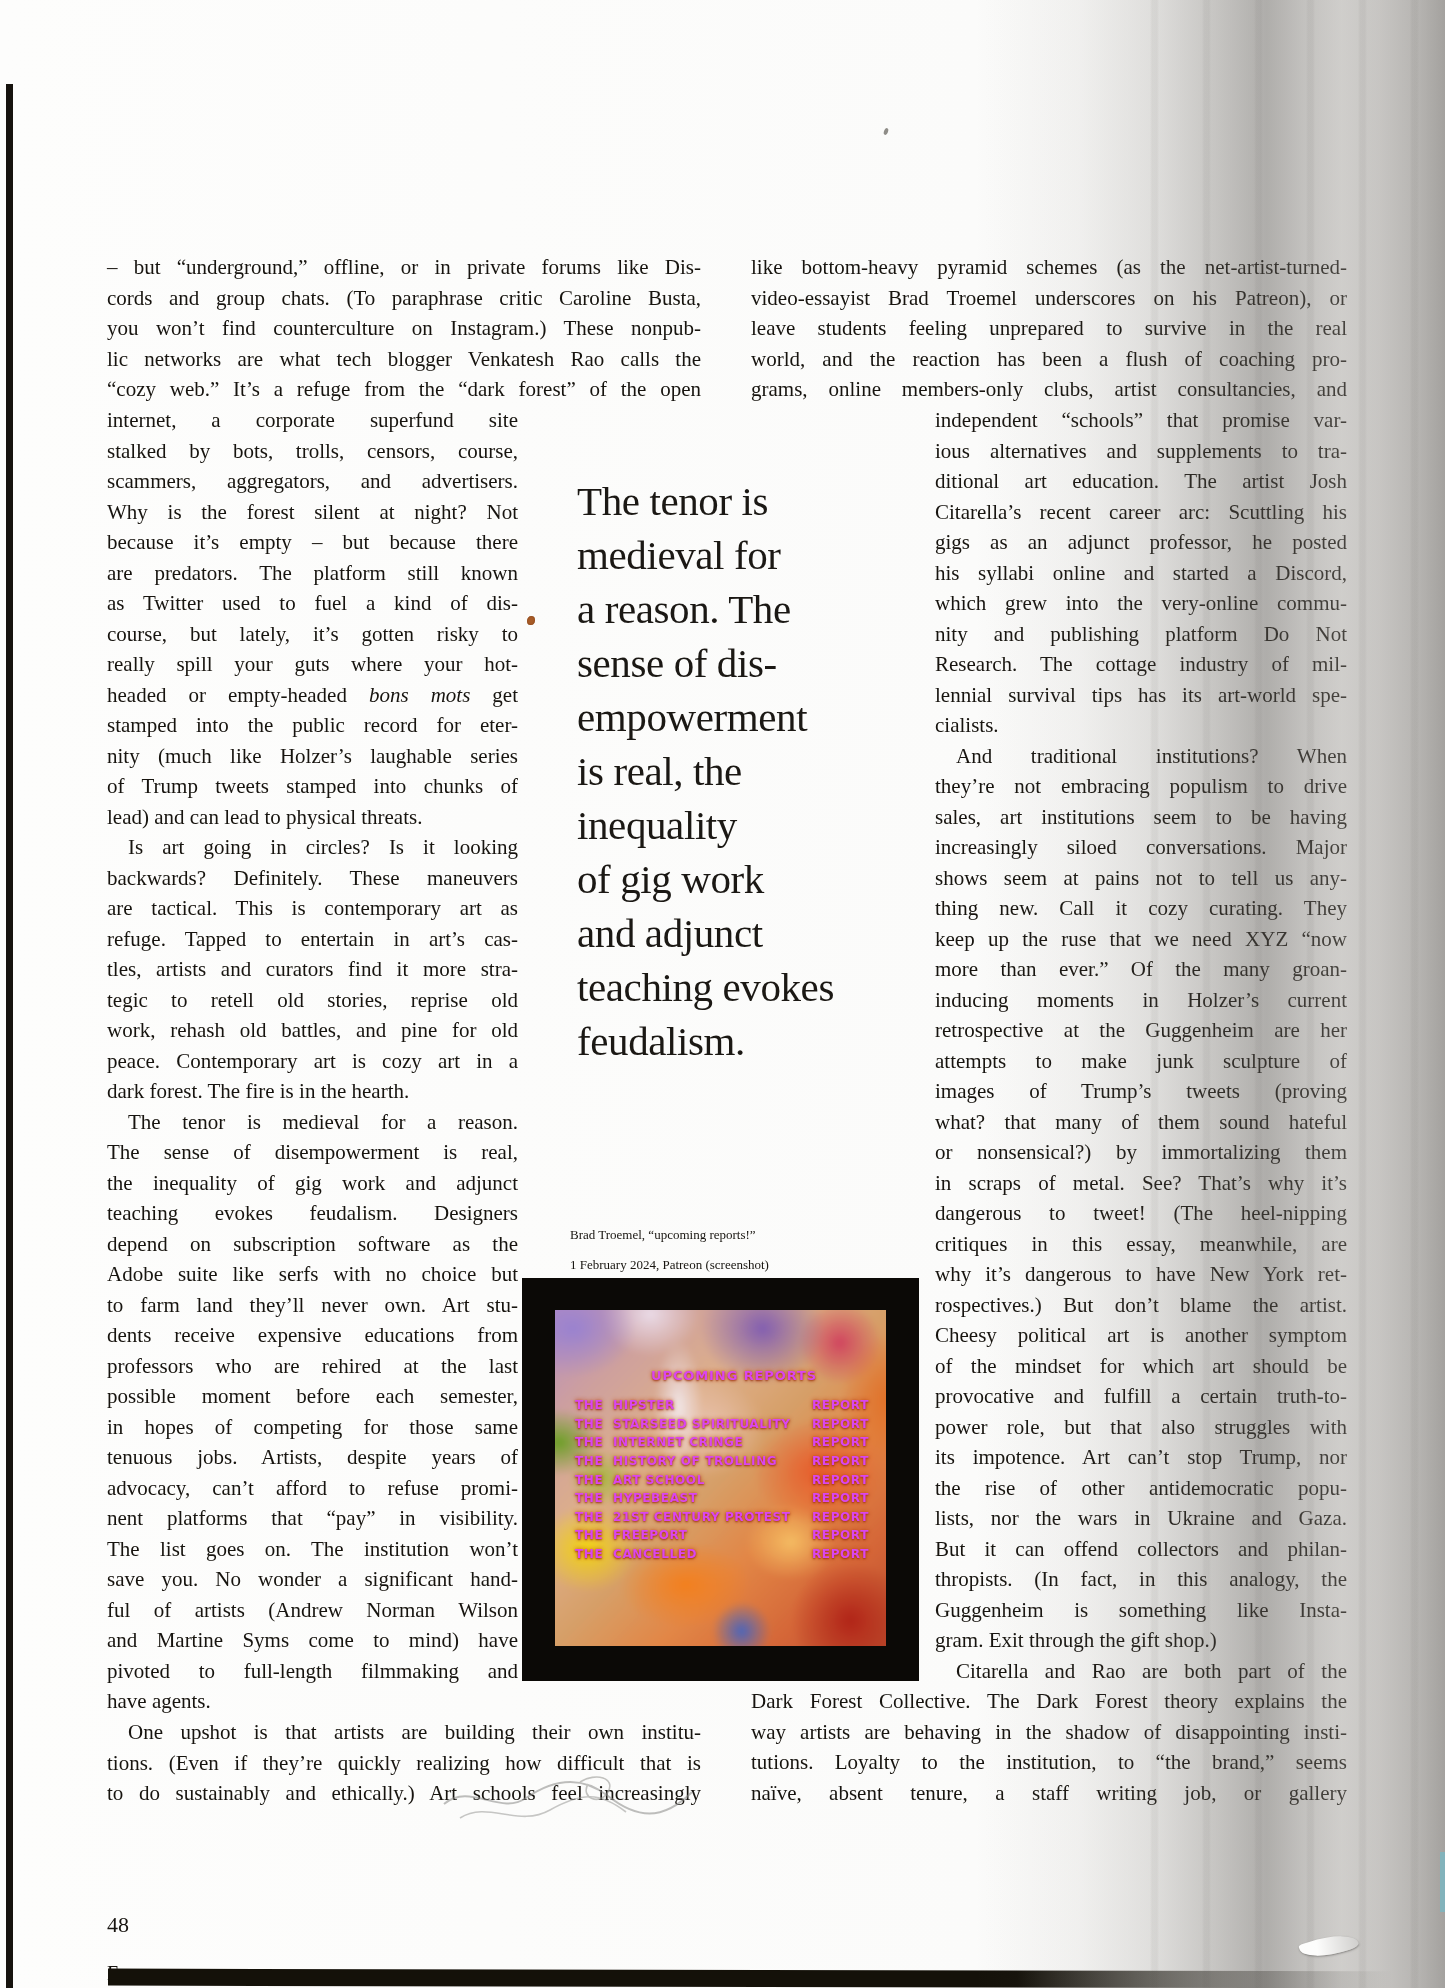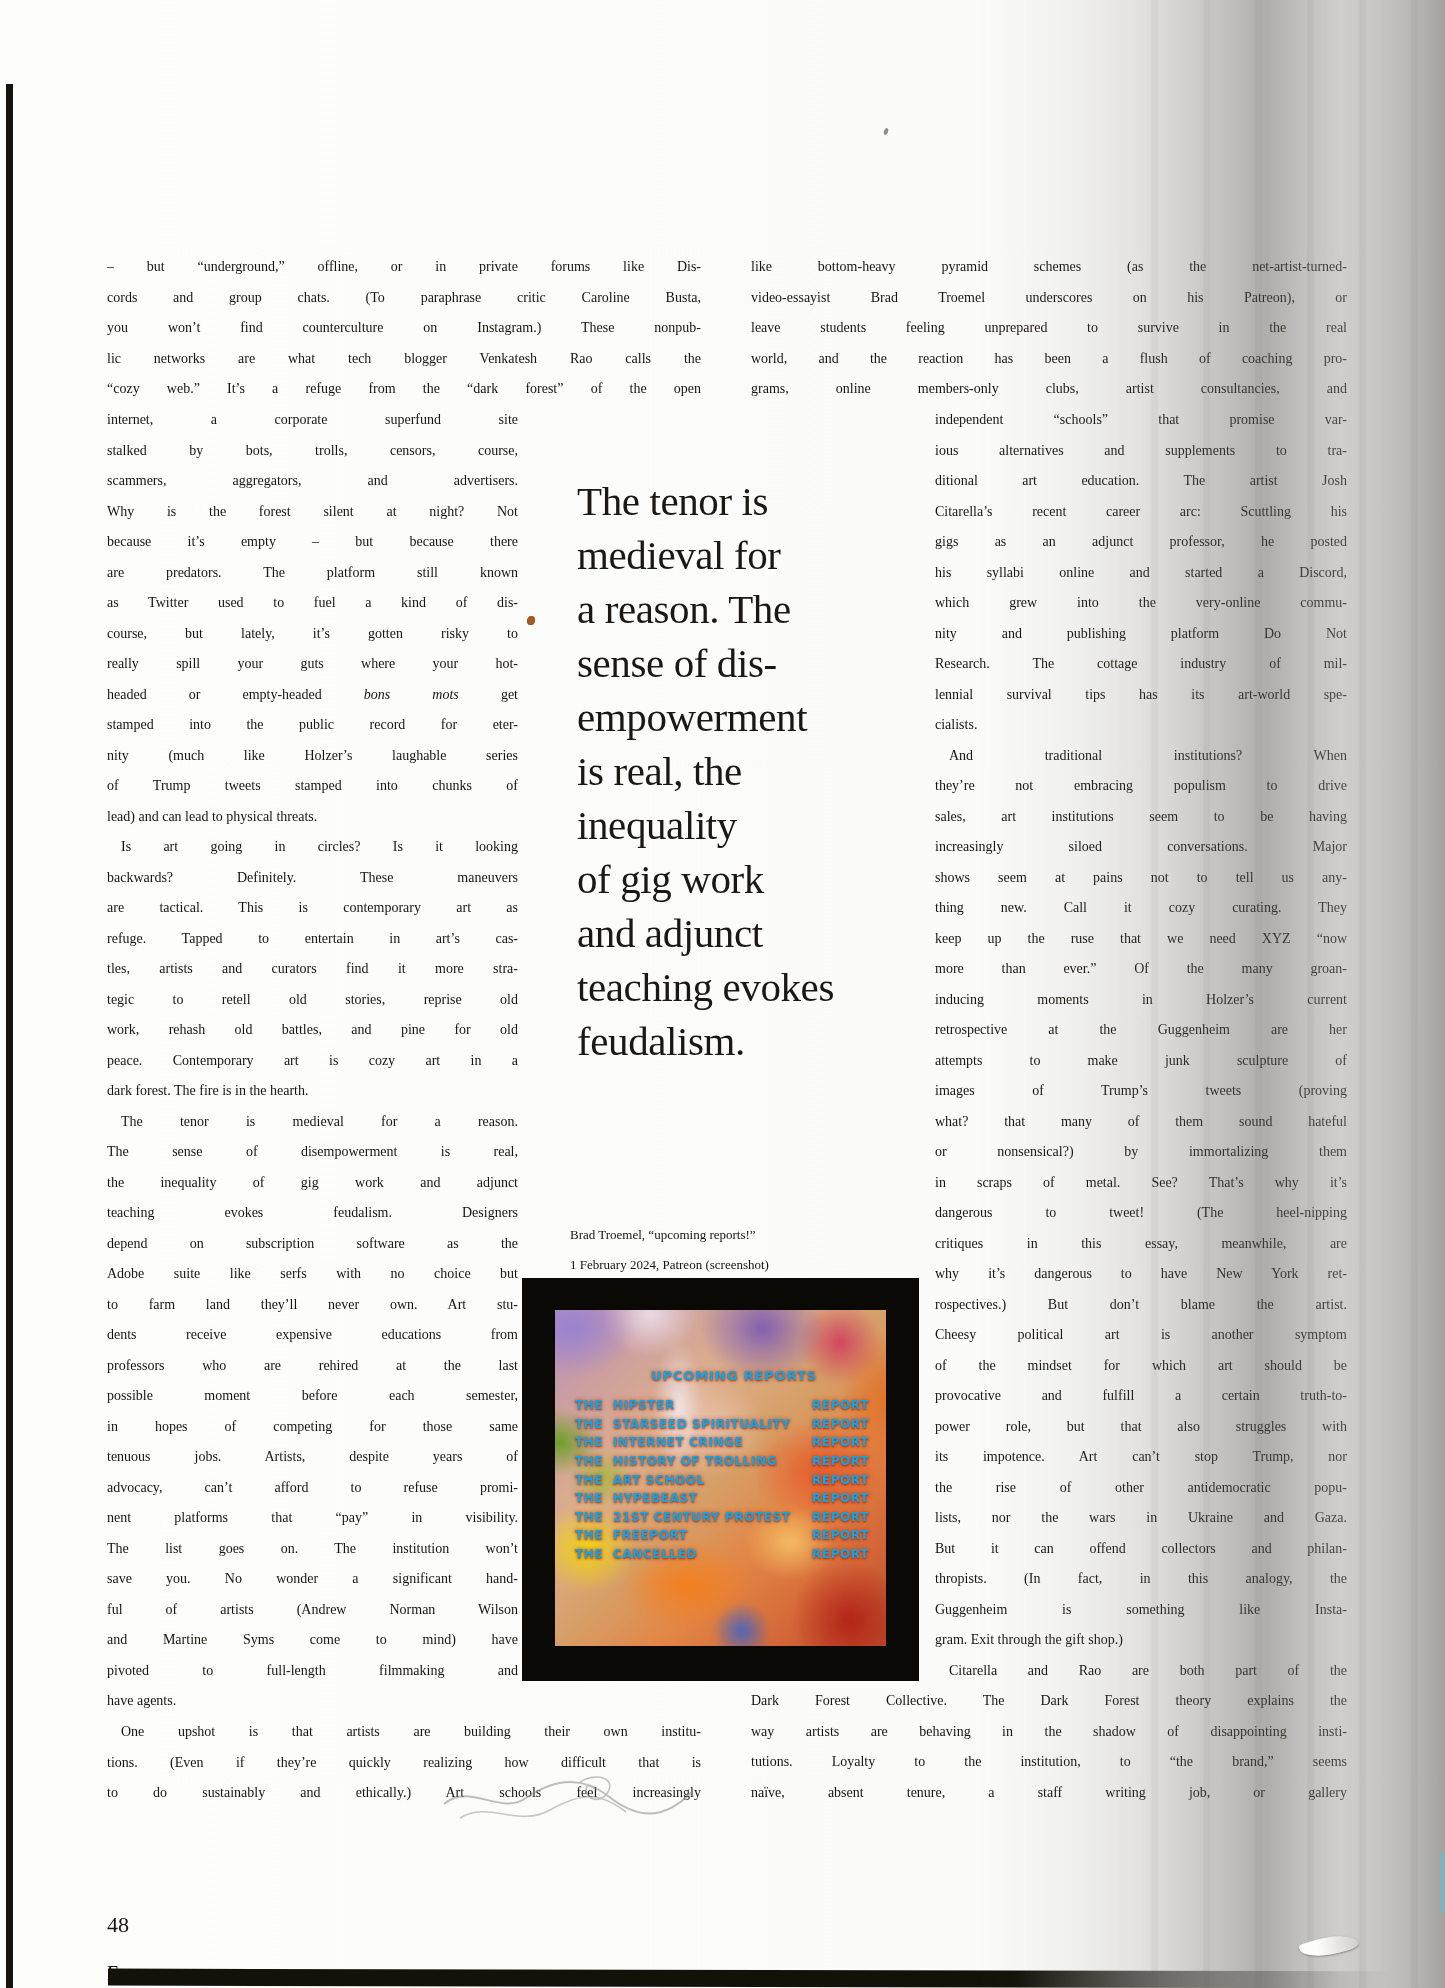--- a/index.html
+++ b/index.html
@@ -1,19 +1,19 @@
 <!DOCTYPE html>
 <html><head>
 <meta charset="utf-8">
 <style>
   html,body{margin:0;padding:0;background:#ffffff;}
   .page{position:relative;width:1445px;height:1988px;overflow:hidden;
         background:linear-gradient(90deg,#fdfdfc 0%,#fbfbfa 68%,#f2f1ef 100%);
         font-family:"Liberation Serif", serif;color:#17140f;}
-  .textblock{position:absolute;font-size:14px;line-height:30.5px;z-index:1;}
+  .textblock{position:absolute;font-size:21px;line-height:30.5px;z-index:1;}
   .ln{text-align:justify;text-align-last:justify;white-space:pre-wrap;}
   .ln.pe{text-align-last:left;}
   .ragged .ln{text-align:right;text-align-last:left;}
   #lcol-wide-top{left:107px;top:252px;width:594px;}
   #lcol-narrow{left:107px;top:405px;width:411px;}
   #lcol-wide-bottom{left:107px;top:1717px;width:594px;}
   #rcol-wide-top{left:751px;top:252px;width:596px;}
   #rcol-narrow{left:935px;top:405px;width:412px;}
   #rcol-wide-bottom{left:751px;top:1686px;width:596px;}
   #pull-quote{left:577px;top:474px;width:330px;font-size:41px;line-height:54px;
@@ -35,21 +35,21 @@
       radial-gradient(46px 42px at 16% 50%, rgba(152,182,58,.75), rgba(152,182,58,0) 70%),
       radial-gradient(85px 70px at 46% 36%, rgba(232,202,190,.8), rgba(232,202,190,0) 70%),
       radial-gradient(95px 75px at 78% 48%, rgba(216,88,48,.85), rgba(216,88,48,0) 70%),
       radial-gradient(72px 62px at 12% 70%, rgba(238,212,38,.95), rgba(238,212,38,0) 70%),
       radial-gradient(65px 55px at 70% 68%, rgba(242,198,116,.85), rgba(242,198,116,0) 70%),
       radial-gradient(95px 62px at 40% 80%, rgba(232,128,40,.9), rgba(232,128,40,0) 70%),
       radial-gradient(42px 42px at 56% 93%, rgba(58,98,192,.85), rgba(58,98,192,0) 70%),
       radial-gradient(85px 85px at 87% 90%, rgba(162,38,28,.95), rgba(162,38,28,0) 70%),
       linear-gradient(135deg,#b08cc0 0%,#c8a0a0 18%,#d8b090 35%,#d0a070 50%,#d88850 65%,#c86840 82%,#a84a30 100%);}
   #figure-text{position:absolute;inset:0;font-family:"DejaVu Sans", sans-serif;
-               font-weight:bold;color:#0ea5e9;z-index:2;}
+               font-weight:bold;color:#d946ef;z-index:2;}
   #shot-header{position:absolute;left:96px;top:58px;font-size:13px;letter-spacing:.9px;
                text-shadow:0 0 4px rgba(205,75,20,.95),0 1px 2px rgba(130,35,10,.85);}
   #shot-rows{position:absolute;left:0;right:0;top:86px;}
   .rrow{display:flex;height:18.6px;align-items:center;padding:0 14px 0 20px;
         font-size:12px;letter-spacing:.6px;
         text-shadow:0 0 4px rgba(195,65,20,.95),0 1px 2px rgba(125,30,10,.8);}
   .rrow .c1{width:38px;flex:none;}
   .rrow .c2{flex:1;}
   .rrow .c3{width:60px;flex:none;}
   

